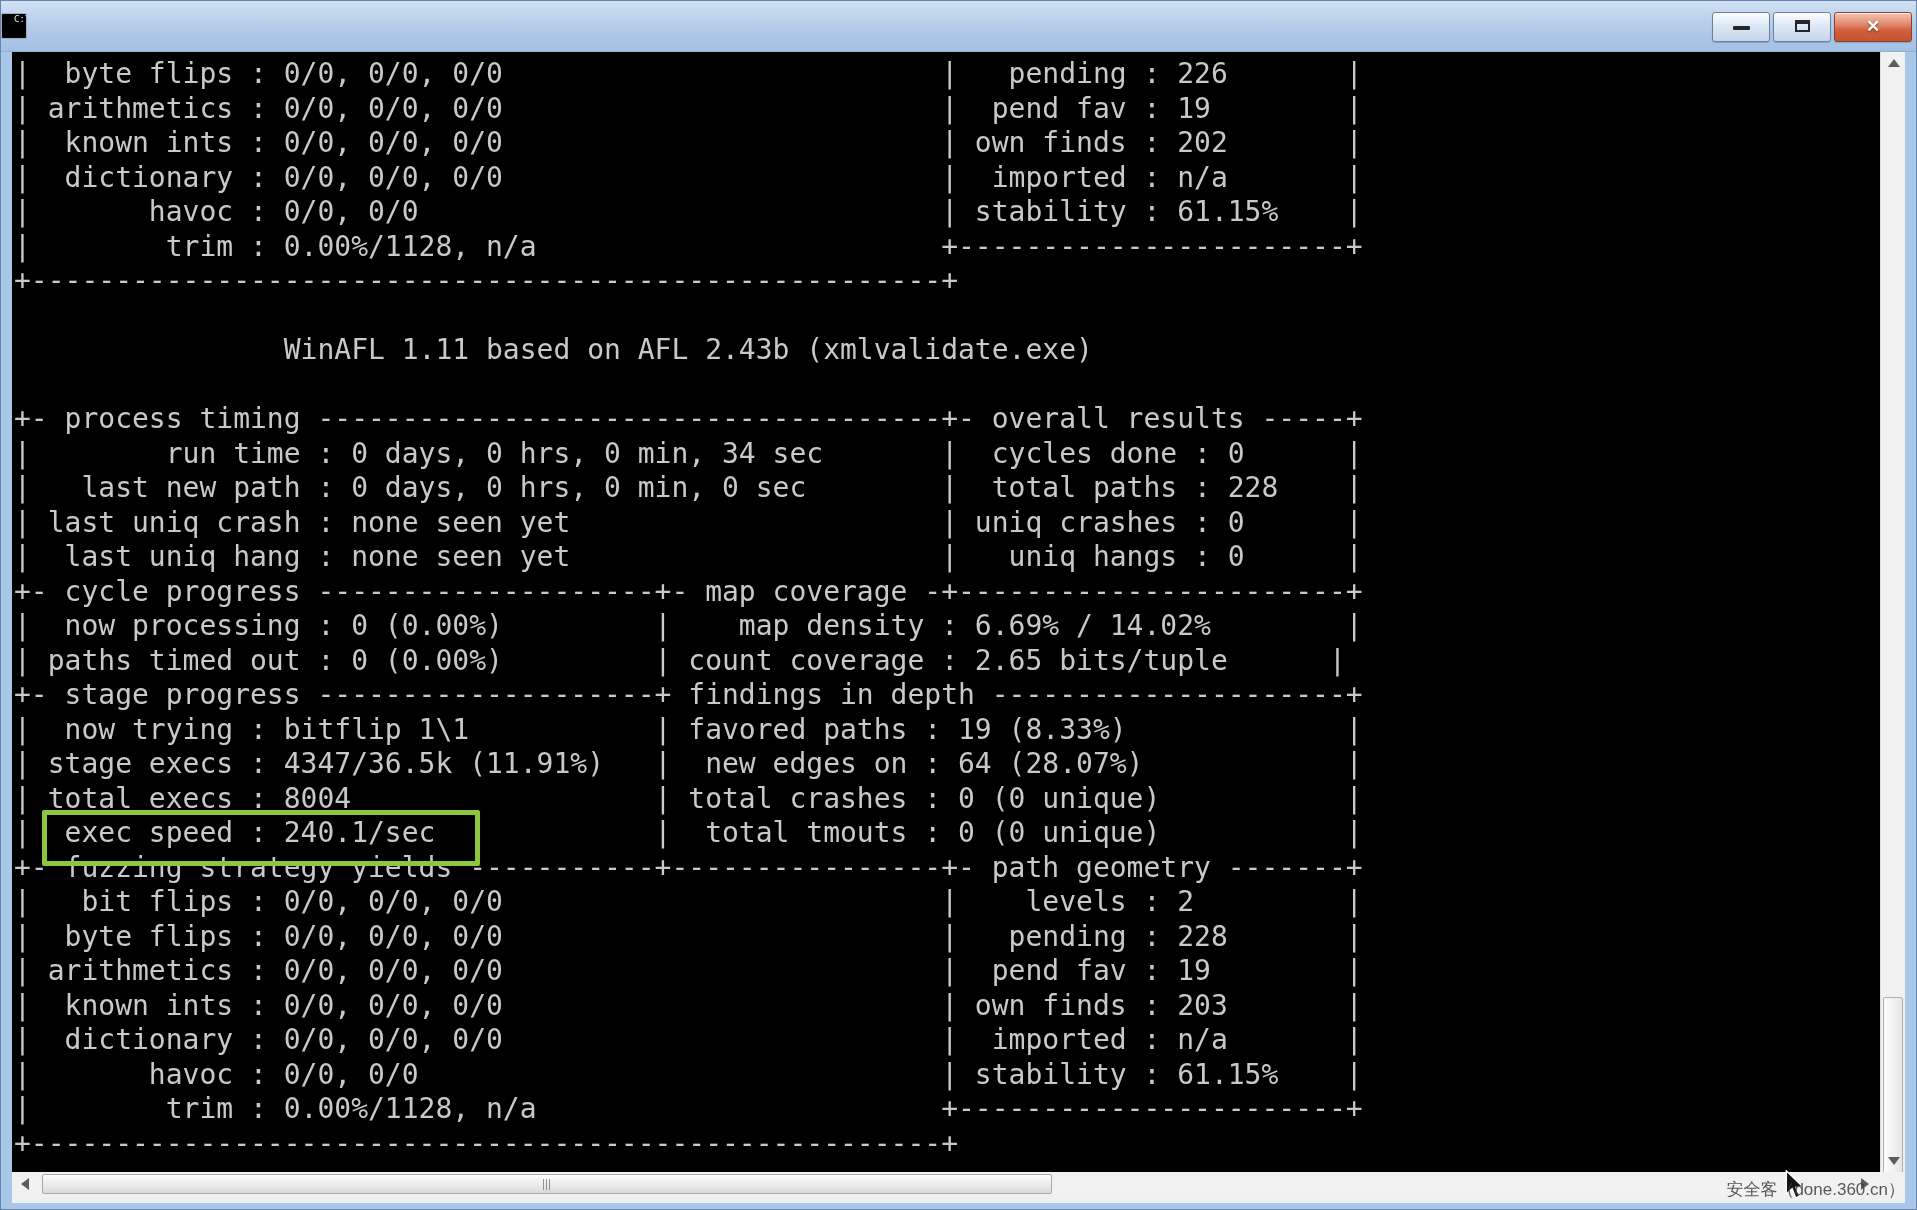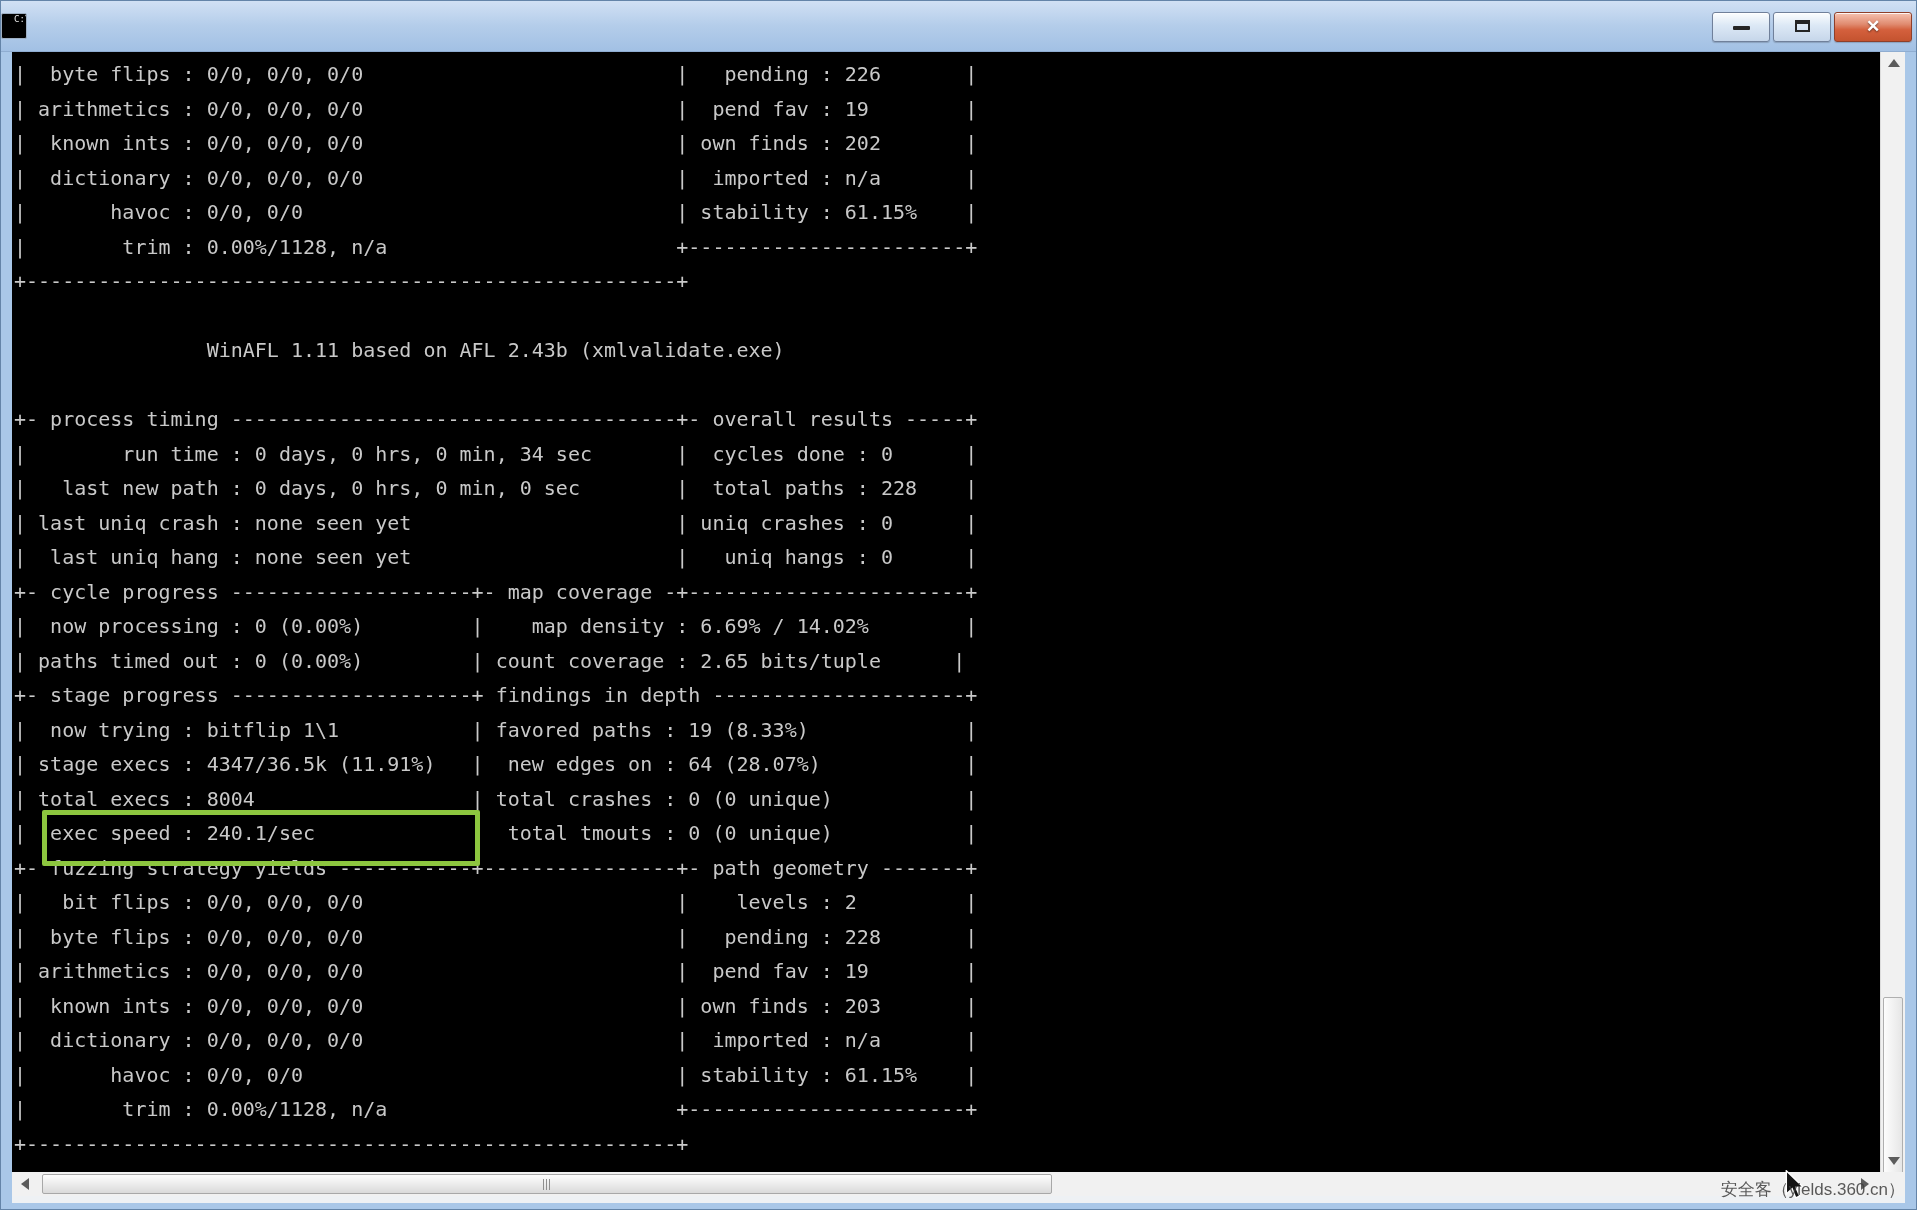--- a/index.html
+++ b/index.html
@@ -42,21 +42,21 @@
   .glyph-close{display:block;text-align:center;line-height:27px;font-size:17px;font-weight:bold;color:#fff;text-shadow:0 1px 2px rgba(0,0,0,.55);}
 
   
   .terminal{
     position:absolute;left:12px;top:52px;width:1868px;height:1120px;
     background:#000;overflow:hidden;
   }
   .terminal pre{
     margin:0;padding:5px 0 0 2px;
     font-family:"DejaVu Sans Mono",monospace;
-    font-size:20px;line-height:34.5px;color:#c9c9c9;white-space:pre;
+    font-size:28px;line-height:34.5px;color:#c9c9c9;white-space:pre;
   }
   .highlight-box{
     position:absolute;left:30px;top:758px;width:428px;height:46px;
     border:5px solid #8dc63f;border-radius:2px;
   }
 
   
   .vscroll{position:absolute;left:1880px;top:52px;width:25px;height:1120px;background:#f1f1f1;border-left:1px solid #dcdcdc;box-sizing:border-box;}
   .scrollbtn{position:absolute;left:0;width:25px;height:22px;}
   .tri{display:block;width:0;height:0;margin:7px auto 0;}
@@ -164,15 +164,15 @@
   </div>
 </div>
 
 <div class="corner"></div>
 <div class="bottom-strip"></div>
 
 <svg class="mouse-cursor" width="22" height="30" viewBox="0 0 13 19">
   <path d="M1 0.5 L1 15.2 L4.7 11.9 L6.9 17.6 L9.4 16.5 L7.1 11 L11.6 10.8 Z" fill="#141414" stroke="#ffffff" stroke-width="0.9"></path>
 </svg>
 
-<div class="watermark">安全客（yields.360.cn）</div>
+<div class="watermark">安全客（done.360.cn）</div>
 
 <div class="outer-frame"></div>
 
 </body></html>

